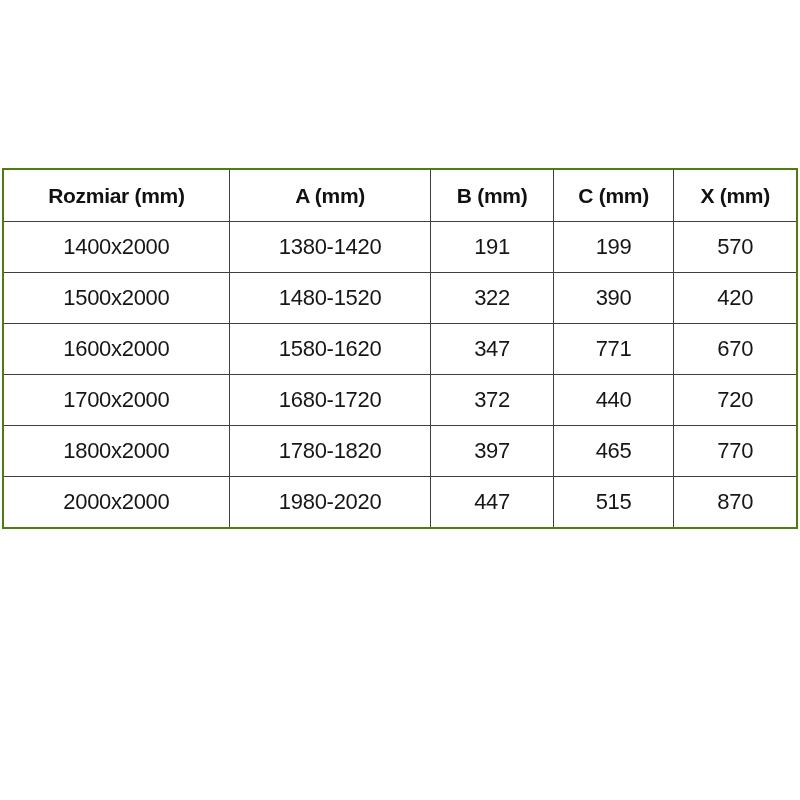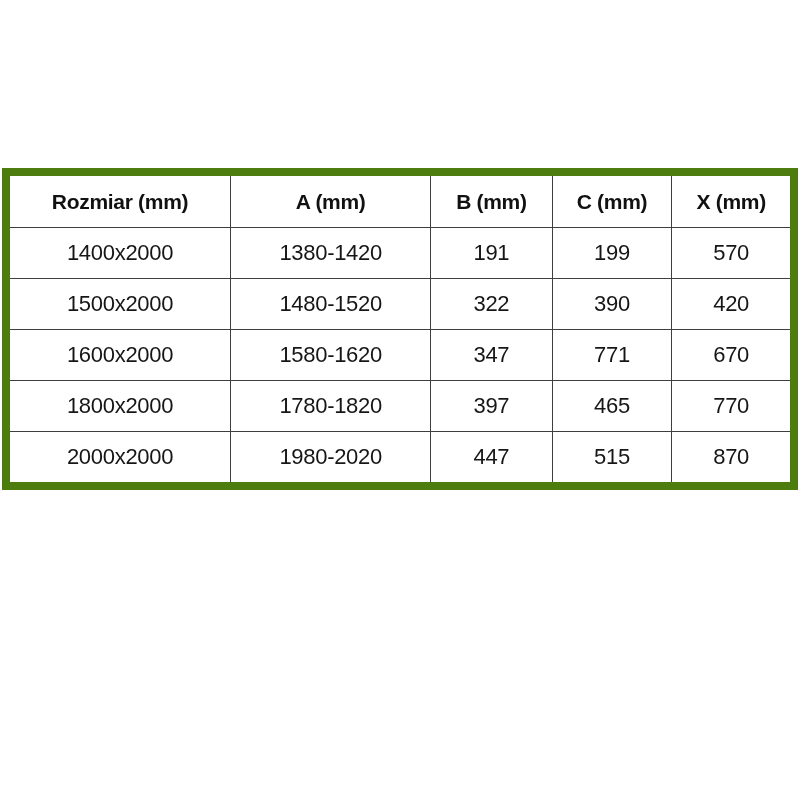--- a/index.html
+++ b/index.html
@@ -17,21 +17,21 @@
   .table-wrap {
     position: absolute;
     top: 168px;
     left: 2px;
     width: 796px;
   }
   table.spec-table {
     width: 100%;
     border-collapse: collapse;
     table-layout: fixed;
-    border: 8px solid #4d7c0f;
+    border: 2px solid #4d7c0f;
   }
   table.spec-table th,
   table.spec-table td {
     border: 1px solid #3f3f3f;
     text-align: center;
     vertical-align: middle;
     padding: 0;
     letter-spacing: -0.3px;
     white-space: nowrap;
     overflow: hidden;
@@ -91,20 +91,27 @@
           <td>420</td>
         </tr>
         <tr>
           <td>1600x2000</td>
           <td>1580-1620</td>
           <td>347</td>
           <td>771</td>
           <td>670</td>
         </tr>
         <tr>
+          <td>1700x2000</td>
+          <td>1680-1720</td>
+          <td>372</td>
+          <td>440</td>
+          <td>720</td>
+        </tr>
+        <tr>
           <td>1800x2000</td>
           <td>1780-1820</td>
           <td>397</td>
           <td>465</td>
           <td>770</td>
         </tr>
         <tr>
           <td>2000x2000</td>
           <td>1980-2020</td>
           <td>447</td>

